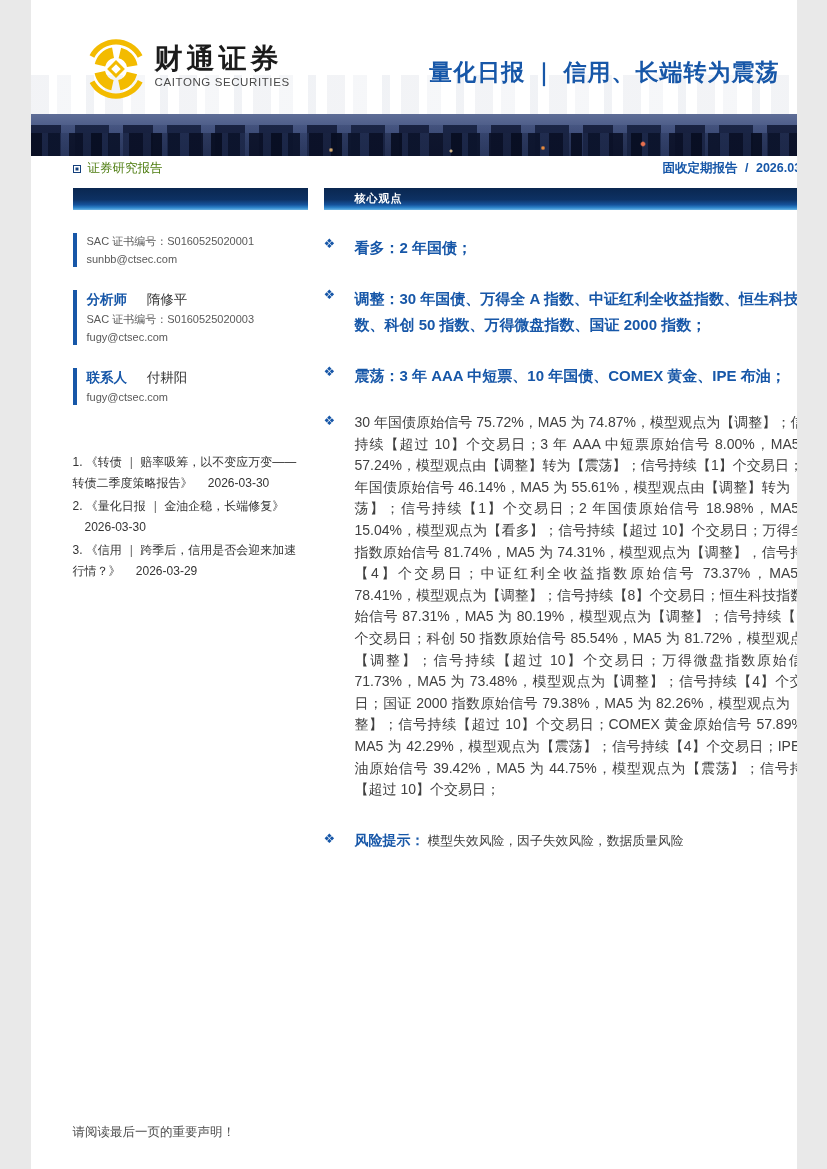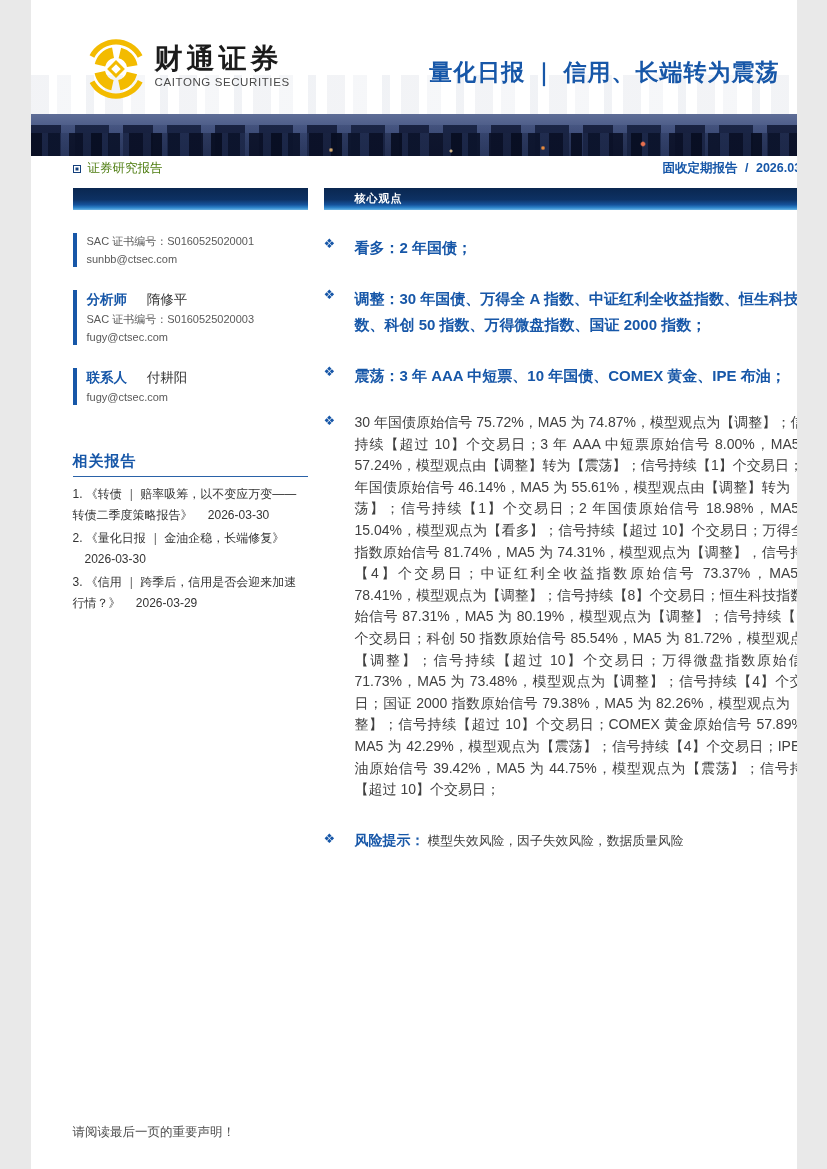--- a/index.html
+++ b/index.html
@@ -151,21 +151,20 @@
 
     <div class="person">
       <div class="person-top">
         <span class="person-role">联系人</span>
         <span class="person-name">付耕阳</span>
       </div>
       <div class="person-email">fugy@ctsec.com</div>
     </div>
 
     <div class="related">
-      <div class="related-heading">相关报告</div>
       <div class="related-list">
         <div class="related-item">
           <span>1.</span>
           <span>《转债 ｜ 赔率吸筹，以不变应万变——转债二季度策略报告》</span>
           <span class="r-date">2026-03-30</span>
         </div>
         <div class="related-item">
           <span>2.</span>
           <span>《量化日报 ｜ 金油企稳，长端修复》</span>
           <span class="r-date">2026-03-30</span>

